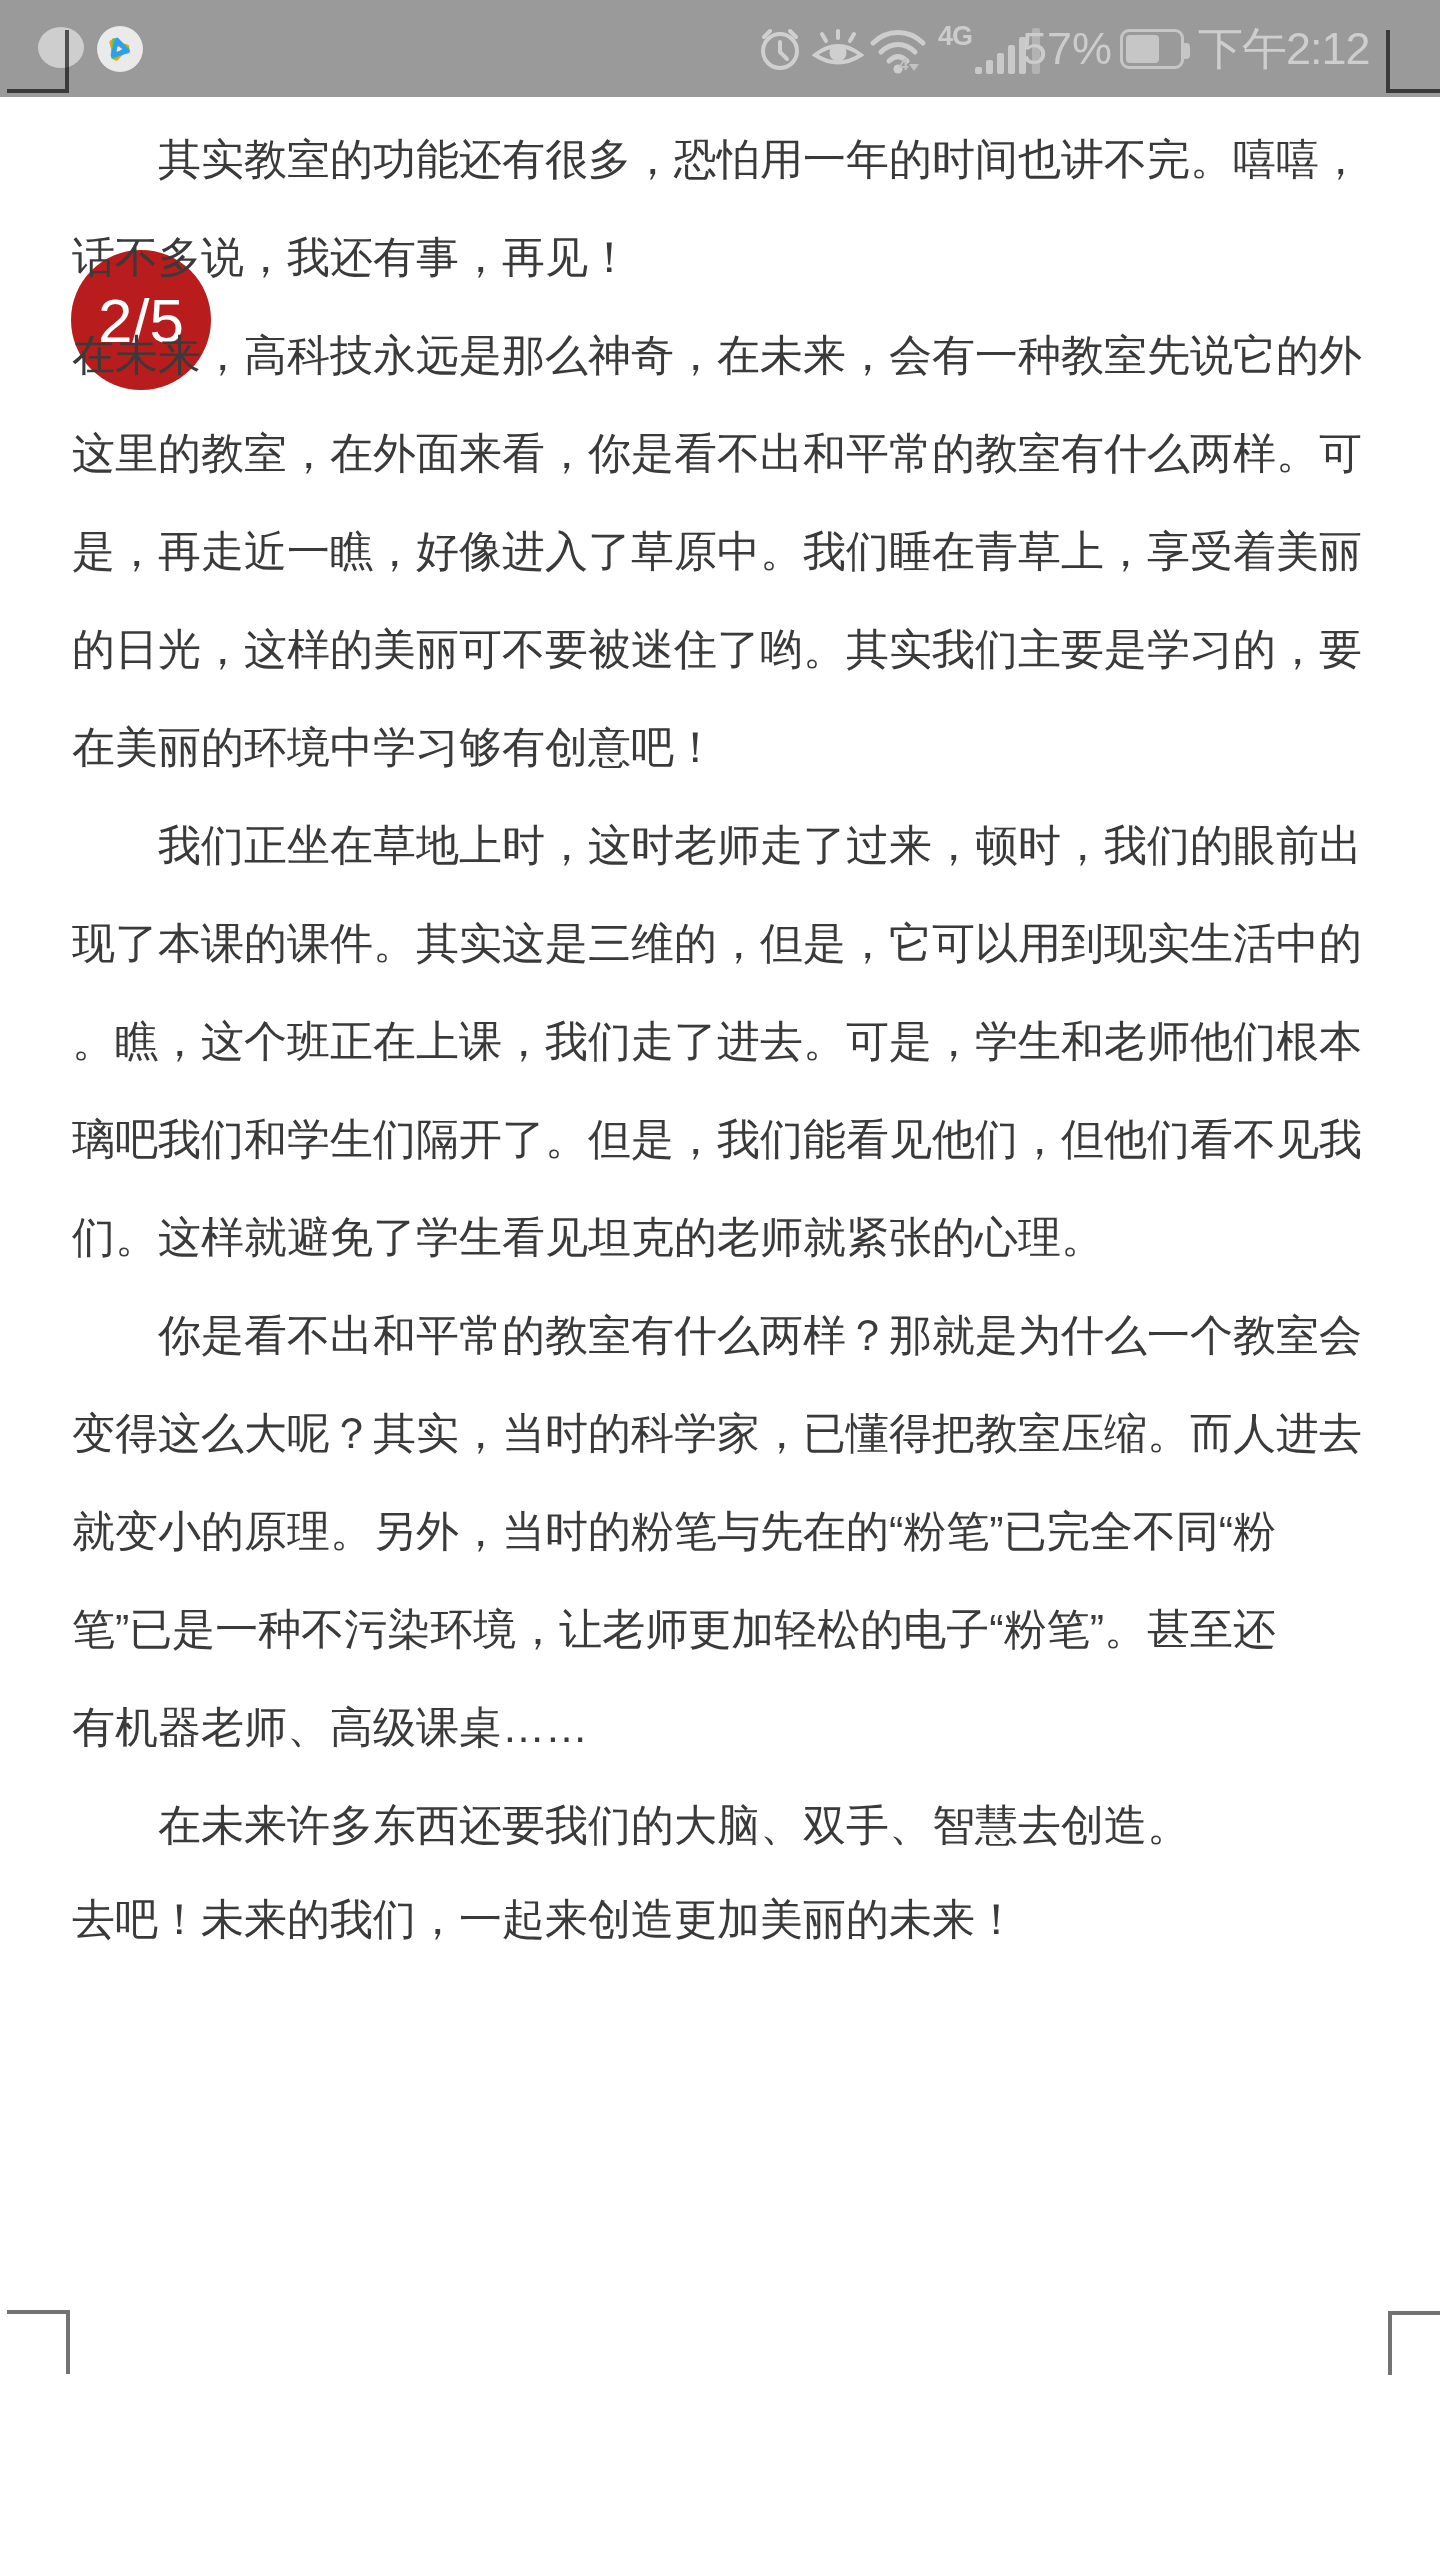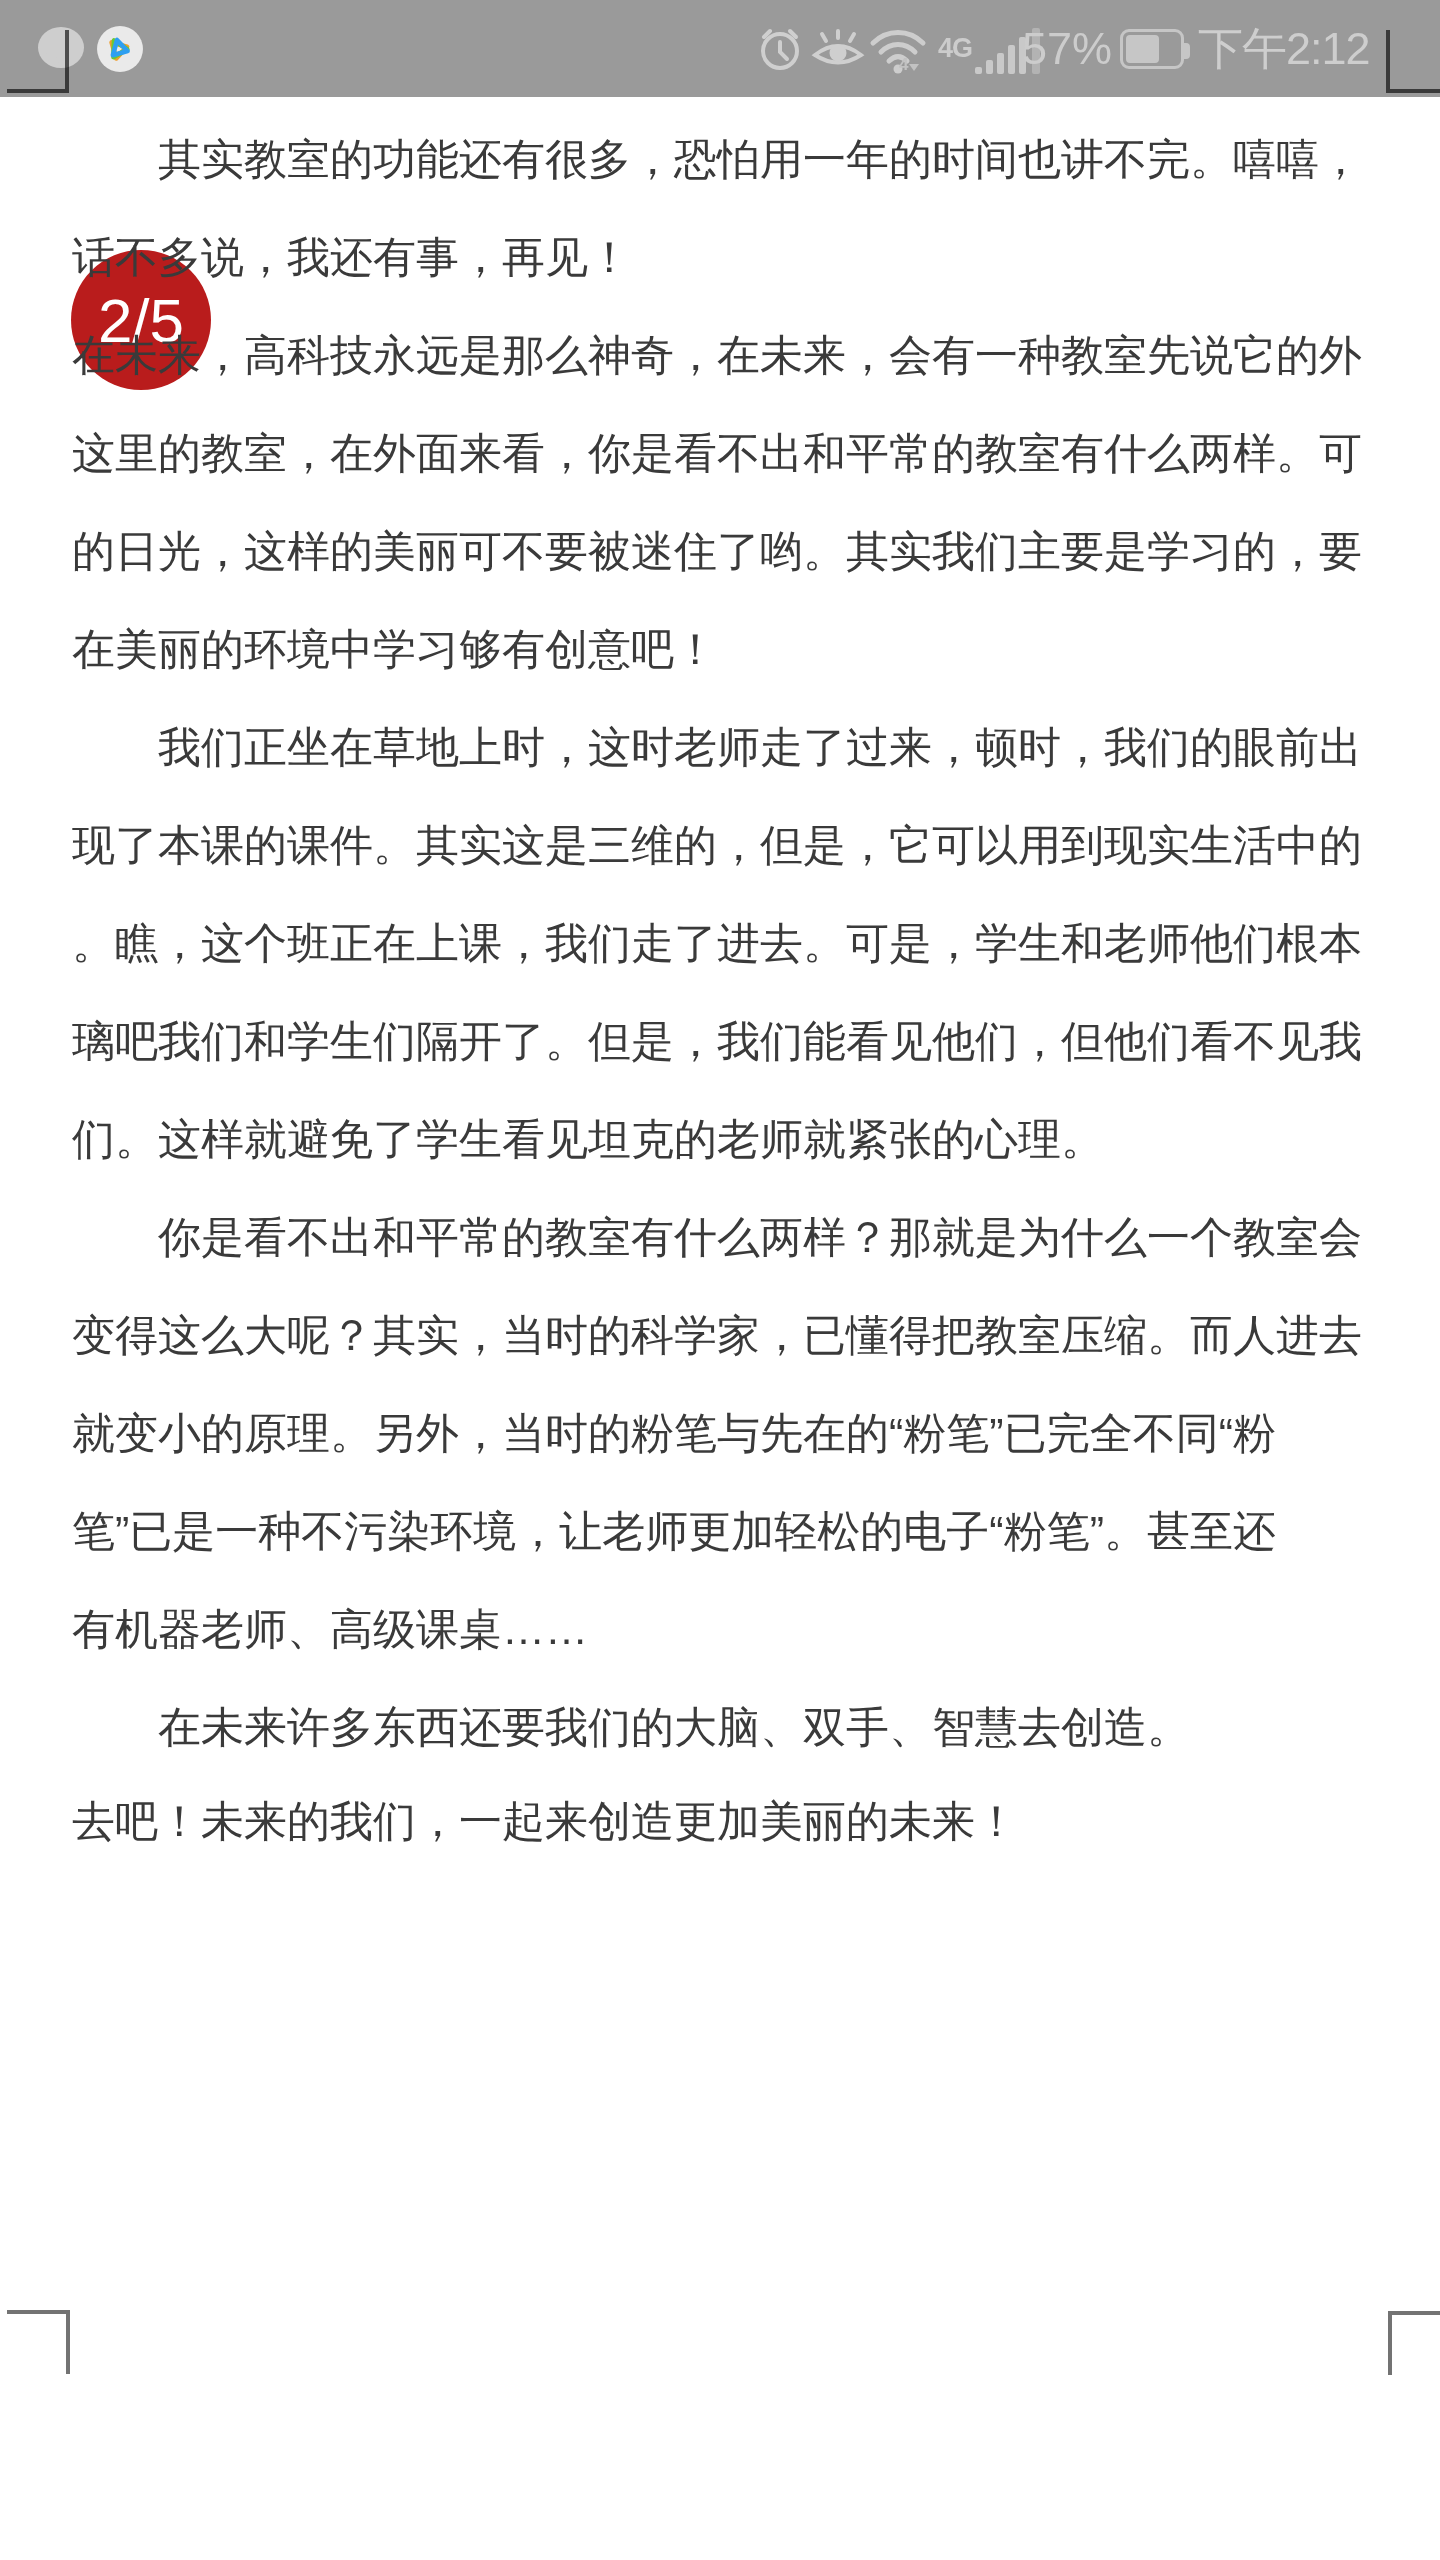--- a/index.html
+++ b/index.html
@@ -13,21 +13,21 @@
   .bubble::after{content:"";position:absolute;left:3px;bottom:-8px;width:0;height:0;
                  border:10px solid transparent;border-top-color:#d6d6d6;transform:rotate(20deg);}
   .tencent{left:96px;top:25px;width:48px;height:48px;}
   .alarm{left:756px;top:25px;width:48px;height:48px;}
   .eye{left:810px;top:29px;width:56px;height:44px;}
   .wifi{left:869px;top:24px;width:58px;height:50px;}
   .wifi-badge{left:899px;top:56px;font-size:17px;font-weight:700;color:#c2c2c2;line-height:17px;}
   .wifi-badge::after{content:"";display:inline-block;margin-left:1px;width:0;height:0;
                      border:5px solid transparent;border-top:7px solid #c2c2c2;vertical-align:-6px;}
   .cell{left:938px;top:24px;width:100px;height:50px;}
-  .fourg{position:absolute;left:0;top:-3px;font-size:27px;font-weight:700;color:#cccccc;letter-spacing:-1px;margin-top:12px;}
+  .fourg{position:absolute;left:0;top:-3px;font-size:27px;font-weight:700;color:#cccccc;letter-spacing:-1px;}
   .bars{position:absolute;left:37px;bottom:0;display:flex;align-items:flex-end;gap:4px;}
   .bars i{display:block;width:7px;background:#c9c9c9;border-radius:2px;}
   .bars i:nth-child(1){height:7px;}
   .bars i:nth-child(2){height:14px;}
   .bars i:nth-child(3){height:21px;}
   .bars i:nth-child(4){height:29px;}
   .bars i:nth-child(5){height:37px;}
   .bars i.tall{height:46px;width:8px;background:#b3b3b3;margin-left:2px;}
   .pct{left:1022px;top:24px;font-size:45px;color:#cccccc;line-height:50px;}
   .battery{left:1120px;top:29px;width:64px;height:40px;border:3px solid #c6c6c6;border-radius:9px;box-sizing:border-box;}
@@ -122,20 +122,21 @@
   </div>
 
   <div class="watermark">2/5</div>
 
   <div class="content">
 
   <div class="line">　　其实教室的功能还有很多，恐怕用一年的时间也讲不完。嘻嘻，</div>
       <div class="line">话不多说，我还有事，再见！</div>
       <div class="line">在未来，高科技永远是那么神奇，在未来，会有一种教室先说它的外</div>
       <div class="line">这里的教室，在外面来看，你是看不出和平常的教室有什么两样。可</div>
+      <div class="line">是，再走近一瞧，好像进入了草原中。我们睡在青草上，享受着美丽</div>
       <div class="line">的日光，这样的美丽可不要被迷住了哟。其实我们主要是学习的，要</div>
       <div class="line">在美丽的环境中学习够有创意吧！</div>
       <div class="line">　　我们正坐在草地上时，这时老师走了过来，顿时，我们的眼前出</div>
       <div class="line">现了本课的课件。其实这是三维的，但是，它可以用到现实生活中的</div>
       <div class="line">。瞧，这个班正在上课，我们走了进去。可是，学生和老师他们根本</div>
       <div class="line">璃吧我们和学生们隔开了。但是，我们能看见他们，但他们看不见我</div>
       <div class="line">们。这样就避免了学生看见坦克的老师就紧张的心理。</div>
       <div class="line">　　你是看不出和平常的教室有什么两样？那就是为什么一个教室会</div>
       <div class="line">变得这么大呢？其实，当时的科学家，已懂得把教室压缩。而人进去</div>
       <div class="line">就变小的原理。另外，当时的粉笔与先在的“粉笔”已完全不同“粉</div>

